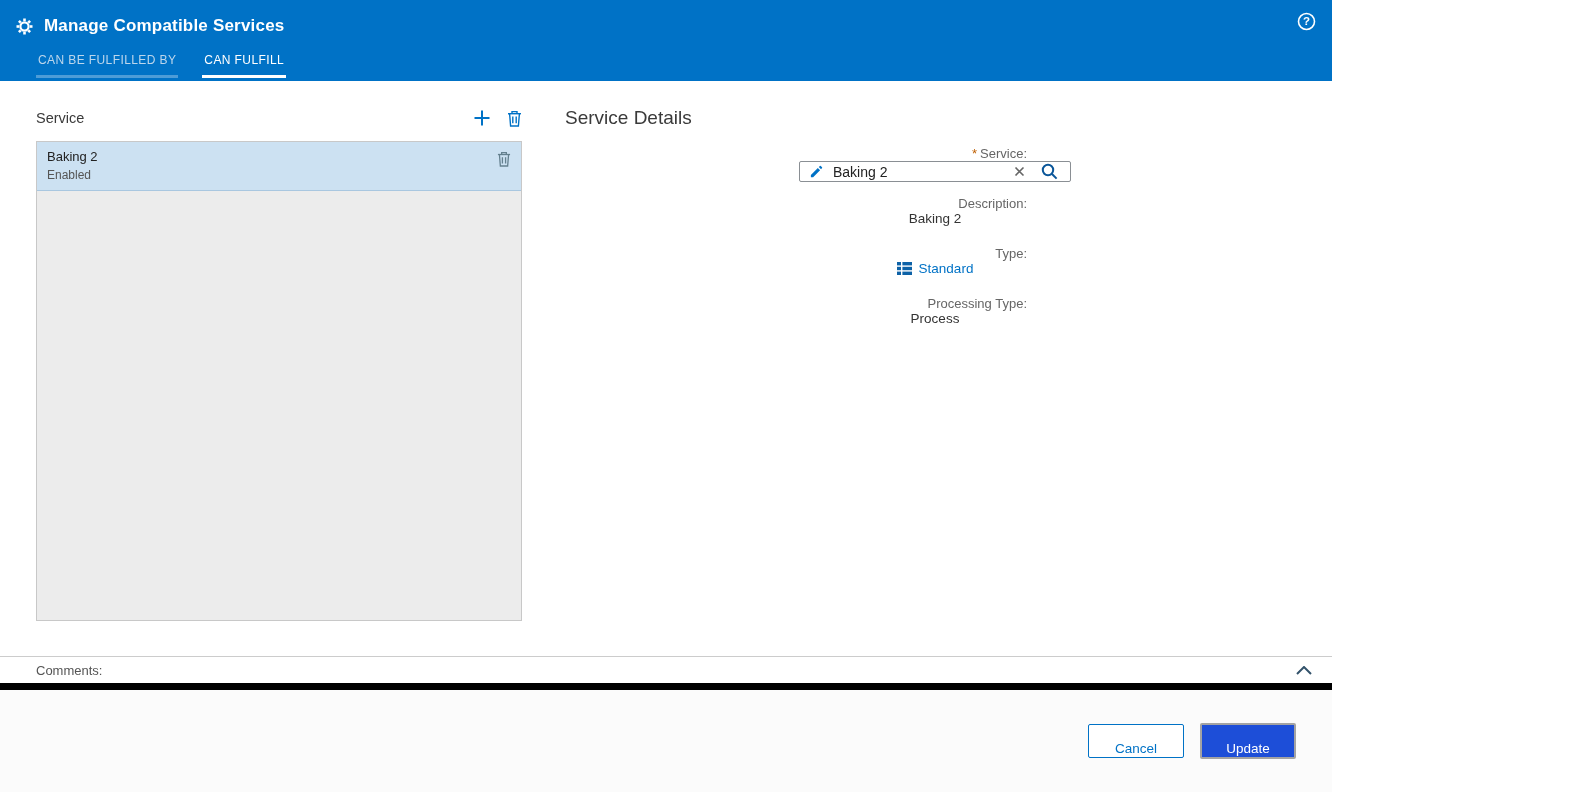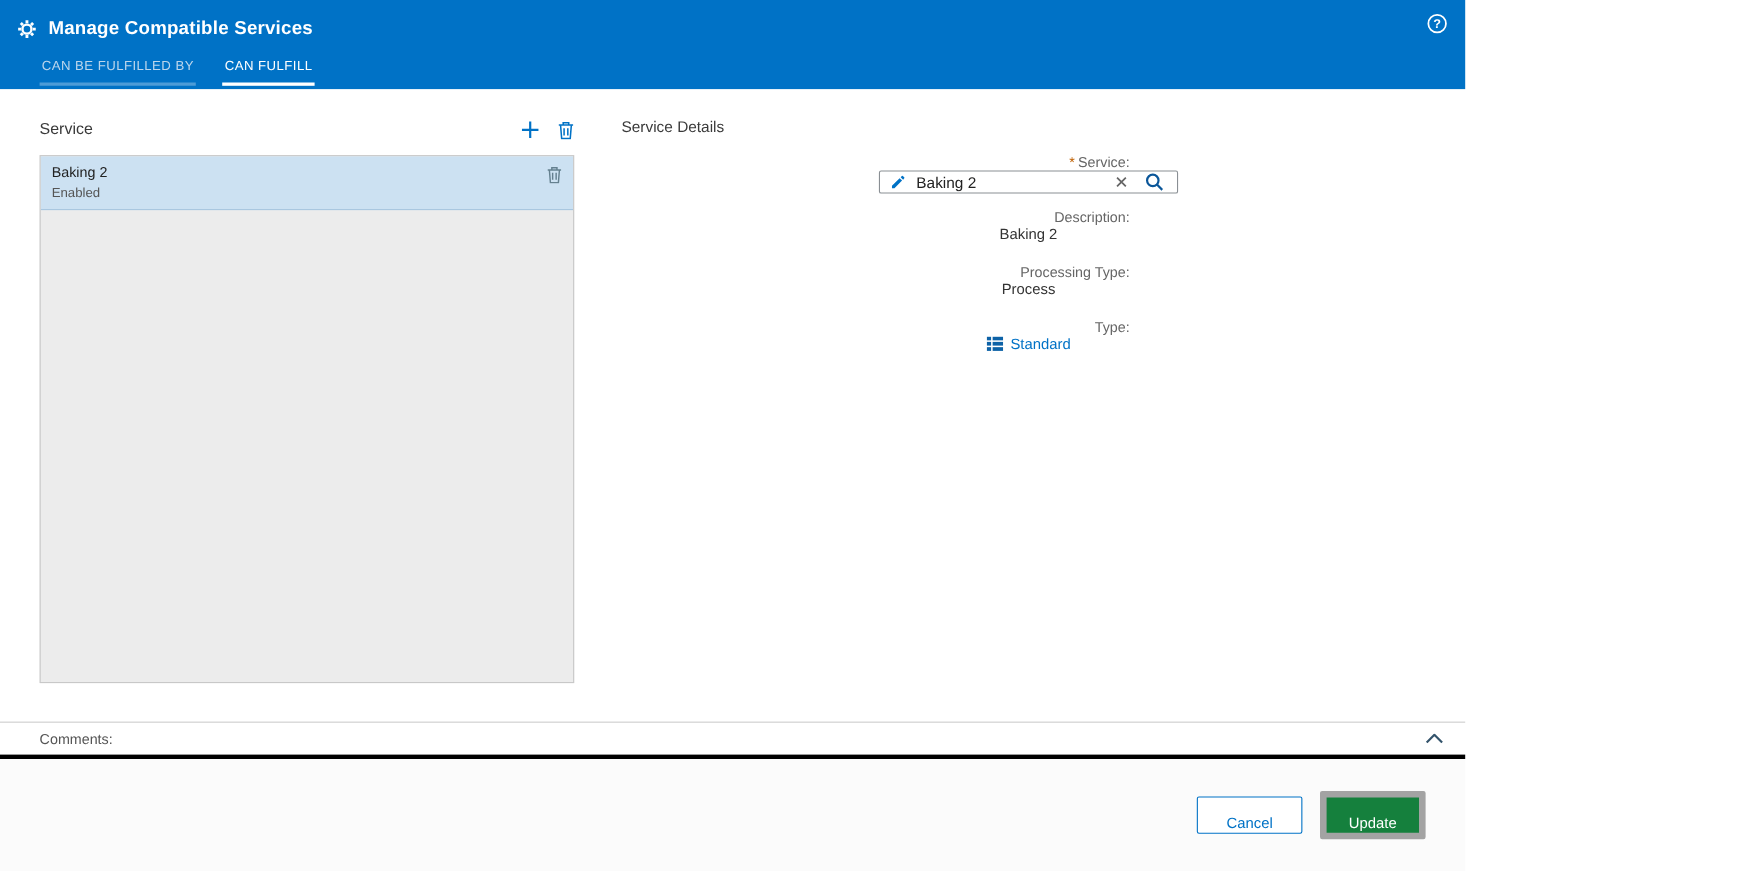--- a/index.html
+++ b/index.html
@@ -72,21 +72,21 @@
   .list-item.selected {
     background:#cce1f2;
     border-bottom:1px solid #a9c7e0;
   }
   .li-text { flex:1; }
   .li-name { font-size:13px; color:#222; }
   .li-status { font-size:12px; color:#555; margin-top:4px; }
   .row-trash { margin-top:2px; }
 
   .right-panel { flex:1; margin-left:43px; margin-right:27px; padding-top:26px; }
-  .details-title { font-size:14px; font-weight:400; color:#3a3a3a; margin-bottom:17px; }
+  .details-title { font-size:19px; font-weight:400; color:#3a3a3a; margin-bottom:17px; }
 
   .form-row { display:flex; align-items:center; min-height:36px; margin-bottom:14px;flex-direction:column; }
   .form-label {
     width:200px; flex:0 0 auto;
     text-align:right; padding-right:8px;
     font-size:13px; color:#666;
   }
   .req { color:#BF5F00; margin-right:3px; font-size:13px; }
   .form-value { display:flex; align-items:center; gap:7px; font-size:13.5px; color:#333; }
   .type-link { color:#0072C6; text-decoration:none; cursor:pointer; }
@@ -104,21 +104,21 @@
     font-size:14px; color:#222;
     margin-left:9px; background:transparent;
   }
   .lookup .clear-btn { margin-right:16px; }
   .lookup .search-btn { margin-right:2px; }
 
   
   .comments-bar {
     height:34px; flex:0 0 auto;
     border-top:1px solid #cccccc;
-    border-bottom:4px solid #000000;
+    border-bottom:7px solid #000000;
     display:flex; align-items:center;
     padding:0 20px 0 36px;
     font-size:13px; color:#555;
     background:#fff;
     cursor:pointer;
   }
   .comments-bar .cm-chevron { margin-left:auto; line-height:0; background:none; border:none; padding:0; cursor:pointer; }
 
   
   .footer {
@@ -127,21 +127,21 @@
     display:flex; align-items:center; justify-content:flex-end;
     padding-right:36px; gap:16px;
   }
   .btn {
     height:30px; min-width:96px;
     border-radius:2px; font-size:13.5px;
     font-family:"Liberation Sans", sans-serif;
     cursor:pointer; padding:16px 18px;
   }
   .btn-cancel { background:#ffffff; color:#0072C6; border:1px solid #0072C6; }
-  .btn-update { background:#15803d; color:#ffffff; border:6px solid #a3a3a3; }
+  .btn-update { background:#1d4ed8; color:#ffffff; border:2px solid #a3a3a3; }
 </style>
 </head>
 <body>
 
 <div class="app">
 
   <header class="header">
     <div class="header-top">
       <span style="line-height:0;">
         <svg width="17" height="17" viewBox="0 0 17 17">
@@ -240,43 +240,43 @@
         </div>
 
         <div class="form-row">
           <div class="form-label">Description:</div>
           <div class="form-value">
             <span>Baking 2</span>
           </div>
         </div>
 
         <div class="form-row">
-          <div class="form-label">Processing Type:</div>
-          <div class="form-value">
-            <span>Process</span>
-          </div>
-        </div>
-
-        <div class="form-row">
           <div class="form-label">Type:</div>
           <div class="form-value">
             <span style="line-height:0;">
               <svg width="15" height="13" viewBox="0 0 15 13" fill="#0D62A7">
                 <rect x="0" y="0" width="4" height="3.4"></rect>
                 <rect x="5.4" y="0" width="9.6" height="3.4"></rect>
                 <rect x="0" y="4.8" width="4" height="3.4"></rect>
                 <rect x="5.4" y="4.8" width="9.6" height="3.4"></rect>
                 <rect x="0" y="9.6" width="4" height="3.4"></rect>
                 <rect x="5.4" y="9.6" width="9.6" height="3.4"></rect>
               </svg>
             </span>
             <a class="type-link">Standard</a>
           </div>
         </div>
 
+        <div class="form-row">
+          <div class="form-label">Processing Type:</div>
+          <div class="form-value">
+            <span>Process</span>
+          </div>
+        </div>
+
 
       </div>
     </section>
   </main>
 
   <div class="comments-bar">
     <span>Comments:</span>
     <button class="cm-chevron">
       <svg width="16" height="9" viewBox="0 0 16 9">
         <path d="M1 8l7-7 7 7" fill="none" stroke="#33536B" stroke-width="2"></path>

